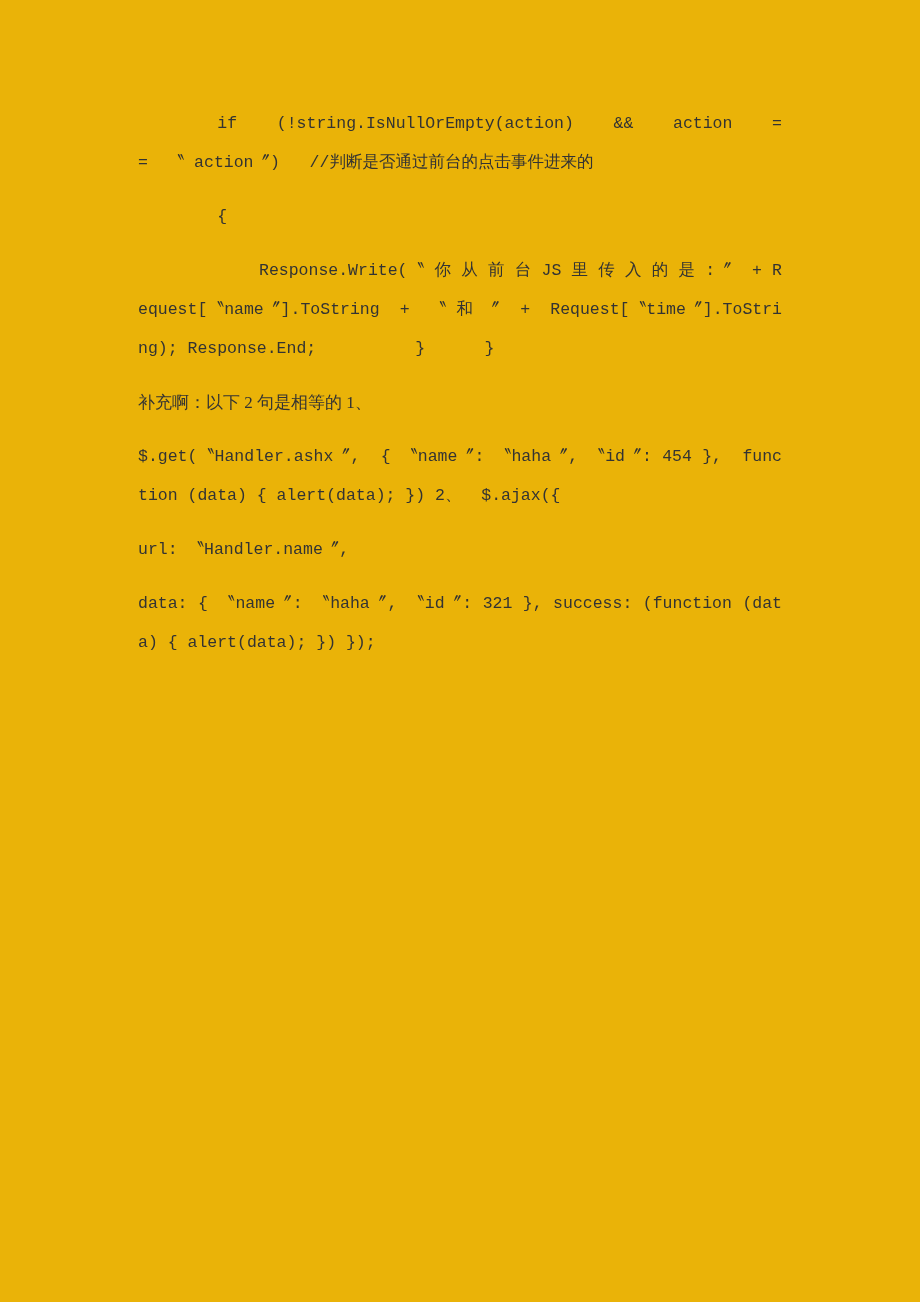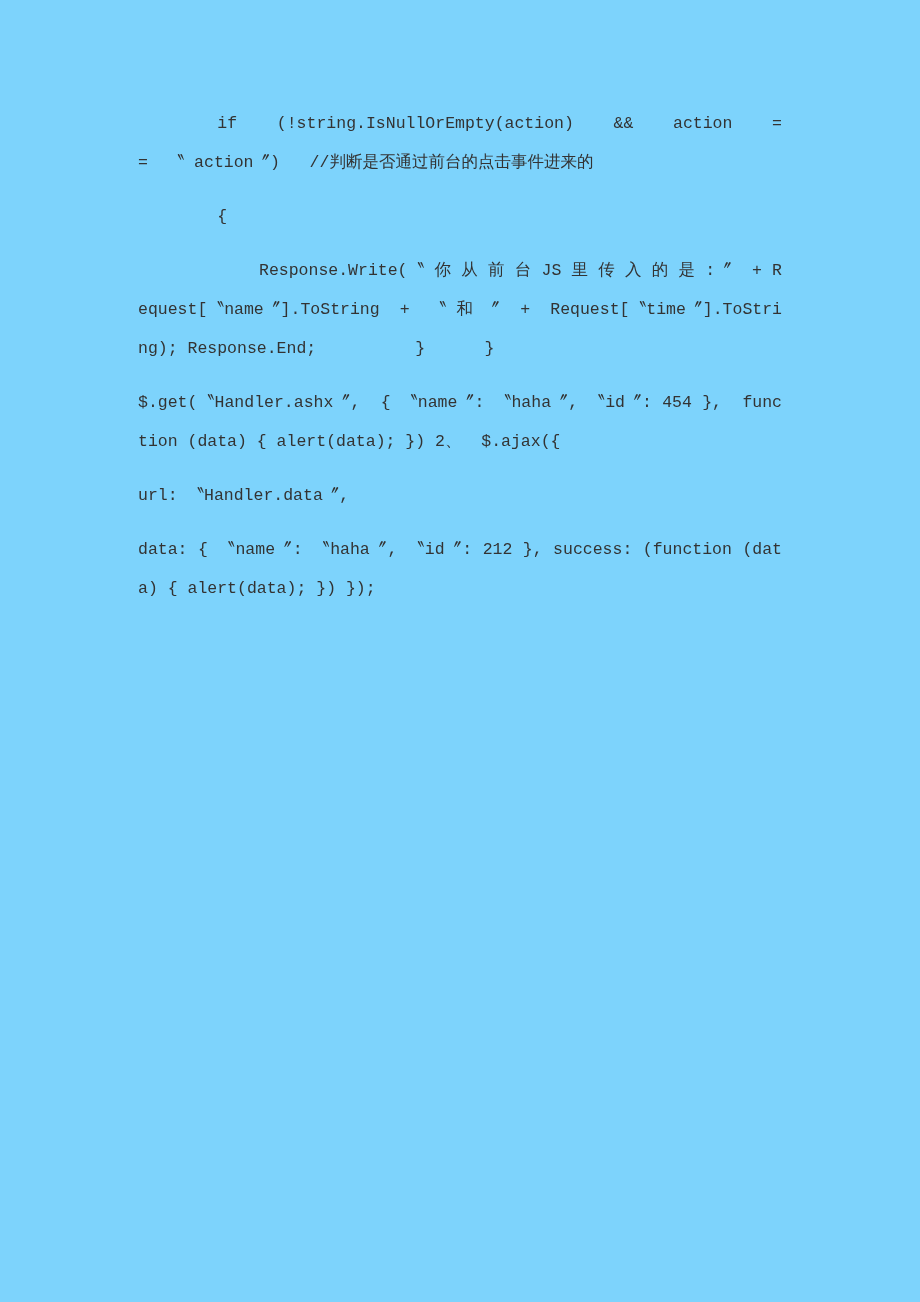--- a/index.html
+++ b/index.html
@@ -7,21 +7,21 @@
     padding: 0;
     background: #ffffff;
   }
   body {
     font-family: "Liberation Serif", "DejaVu Serif", serif;
   }
   .page {
     position: relative;
     width: 920px;
     height: 1302px;
-    background: #7dd3fc;
+    background: #eab308;
     overflow: hidden;
     box-sizing: border-box;
   }
   .doc-body {
     position: absolute;
     left: 138px;
     top: 104px;
     width: 644px;
   }
   .para {
@@ -53,21 +53,22 @@
 
 <div class="page">
   <div class="doc-body">
 
     <p class="para">        if    (!string.IsNullOrEmpty(action)    &amp;&amp;    action    ==  〝 action〞)   //判断是否通过前台的点击事件进来的</p>
 
     <p class="para gap">        {</p>
 
     <p class="para gap">            Response.Write(〝 你 从 前 台 JS 里 传 入 的 是 :〞  + Request[〝name〞].ToString  +  〝 和 〞  +  Request[〝time〞].ToString); Response.End;          }      }</p>
 
+    <p class="para cn gap">补充啊：以下 2 句是相等的 1、</p>
 
     <p class="para gap">$.get(〝Handler.ashx〞,  { 〝name〞: 〝haha〞, 〝id〞: 454 },  function (data) { alert(data); }) 2、  $.ajax({</p>
 
-    <p class="para last-left gap">url: 〝Handler.data〞,</p>
+    <p class="para last-left gap">url: 〝Handler.name〞,</p>
 
-    <p class="para gap">data: { 〝name〞: 〝haha〞, 〝id〞: 212 }, success: (function (data) { alert(data); }) });</p>
+    <p class="para gap">data: { 〝name〞: 〝haha〞, 〝id〞: 321 }, success: (function (data) { alert(data); }) });</p>
 
   </div>
 </div>
 
 </body></html>

